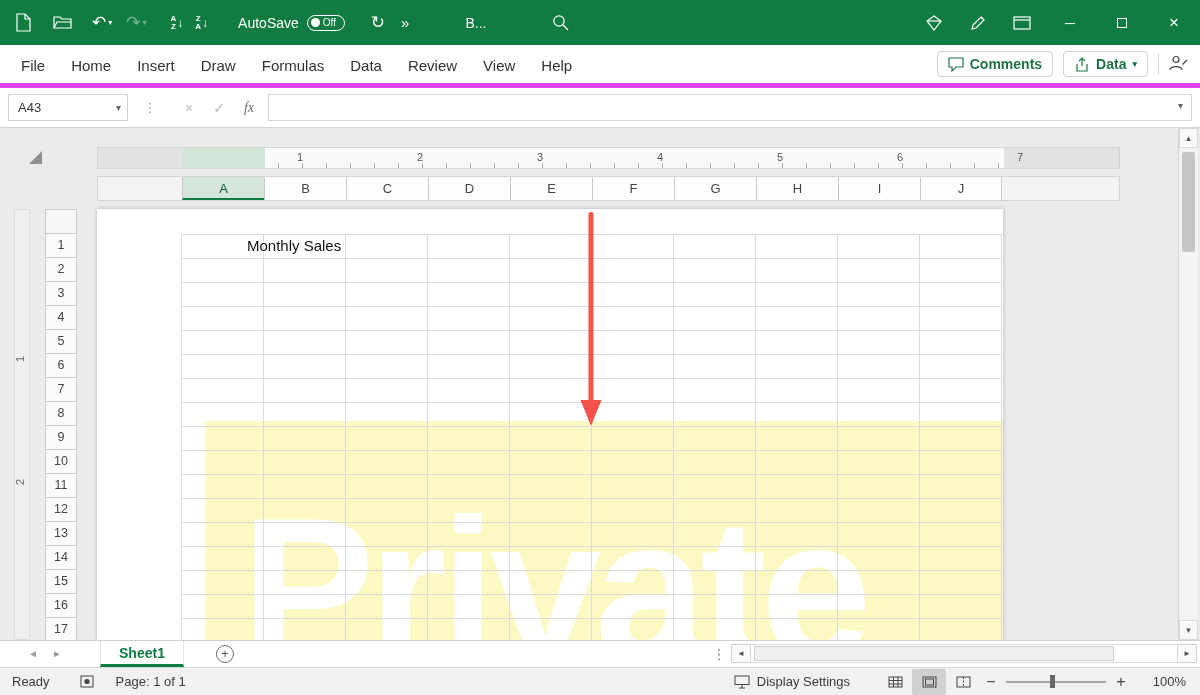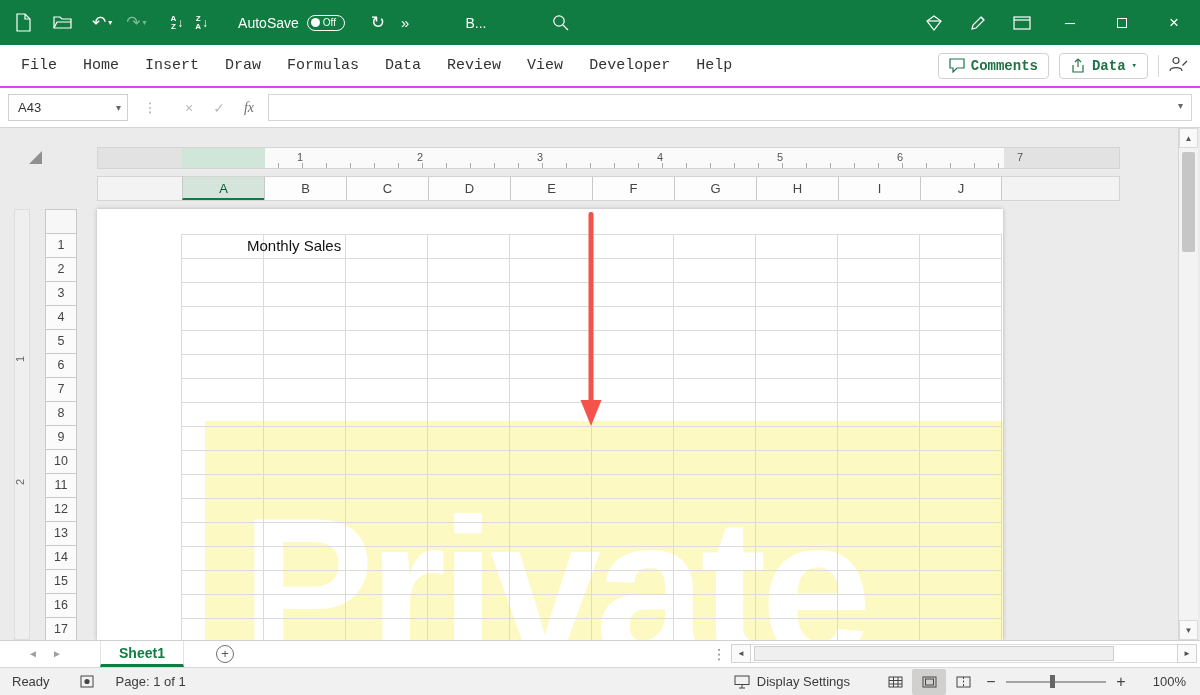--- a/index.html
+++ b/index.html
@@ -17,21 +17,21 @@
   .sort-arr { font-size:12px; margin-left:1px; }
   .autosave-label { margin-left:30px; font-size:14px; }
   .toggle-pill { margin-left:8px; width:38px; height:16px; border:1px solid #fff; border-radius:9px; display:flex; align-items:center; padding:0 3px; gap:3px; }
   .toggle-dot { width:9px; height:9px; border-radius:50%; background:#fff; }
   .toggle-state { font-size:10px; color:#fff; }
   .book-name { margin-left:56px; font-size:14px; }
   .win-ctl { width:52px; height:45px; display:flex; align-items:center; justify-content:center; font-size:14px; }
   .maxbox { width:10px; height:10px; border:1.2px solid #fff; display:inline-block; }
 
   
-  #ribbonrow { position:absolute; left:0; top:45px; width:1200px; height:43px; background:#fff; border-bottom:2px solid #d946ef; display:flex; align-items:center;font-family:Liberation Mono, monospace; }
+  #ribbonrow { position:absolute; left:0; top:45px; width:1200px; height:43px; background:#fff; border-bottom:5px solid #d946ef; display:flex; align-items:center; }
   #ribbon-tabs { display:flex; margin-left:8px; height:100%; }
   .rtab { padding:0 13px; font-size:15px; color:#333; line-height:42px; }
   .ribbon-right { margin-left:auto; display:flex; align-items:center; gap:10px; margin-right:12px; }
   .pill-btn { display:flex; align-items:center; gap:6px; border:1px solid #D1D1D1; border-radius:4px; padding:4px 10px; color:#217346; font-size:14px; font-weight:bold; }
   .pill-btn svg { stroke:#217346; fill:none; stroke-width:1.2; }
   .chev-sm { font-size:9px; color:#217346; }
   .vdiv { width:1px; height:22px; background:#D8D8D8; }
   .person-btn svg { stroke:#444; fill:none; stroke-width:1.2; }
 
   
@@ -193,21 +193,20 @@
 <div id="ribbonrow">
   <div id="ribbon-tabs">
       <div class="rtab">File</div>
       <div class="rtab">Home</div>
       <div class="rtab">Insert</div>
       <div class="rtab">Draw</div>
       <div class="rtab">Formulas</div>
       <div class="rtab">Data</div>
       <div class="rtab">Review</div>
       <div class="rtab">View</div>
-      <div class="rtab">Developer</div>
       <div class="rtab">Help</div>
     </div>
   <div class="ribbon-right">
     <span class="pill-btn">
       <svg width="16" height="15" viewBox="0 0 16 15">
           <path d="M1 1h14v9H8l-4 4v-4H1z"></path>
         </svg>
       <span>Comments</span>
     </span>
     <span class="pill-btn">

